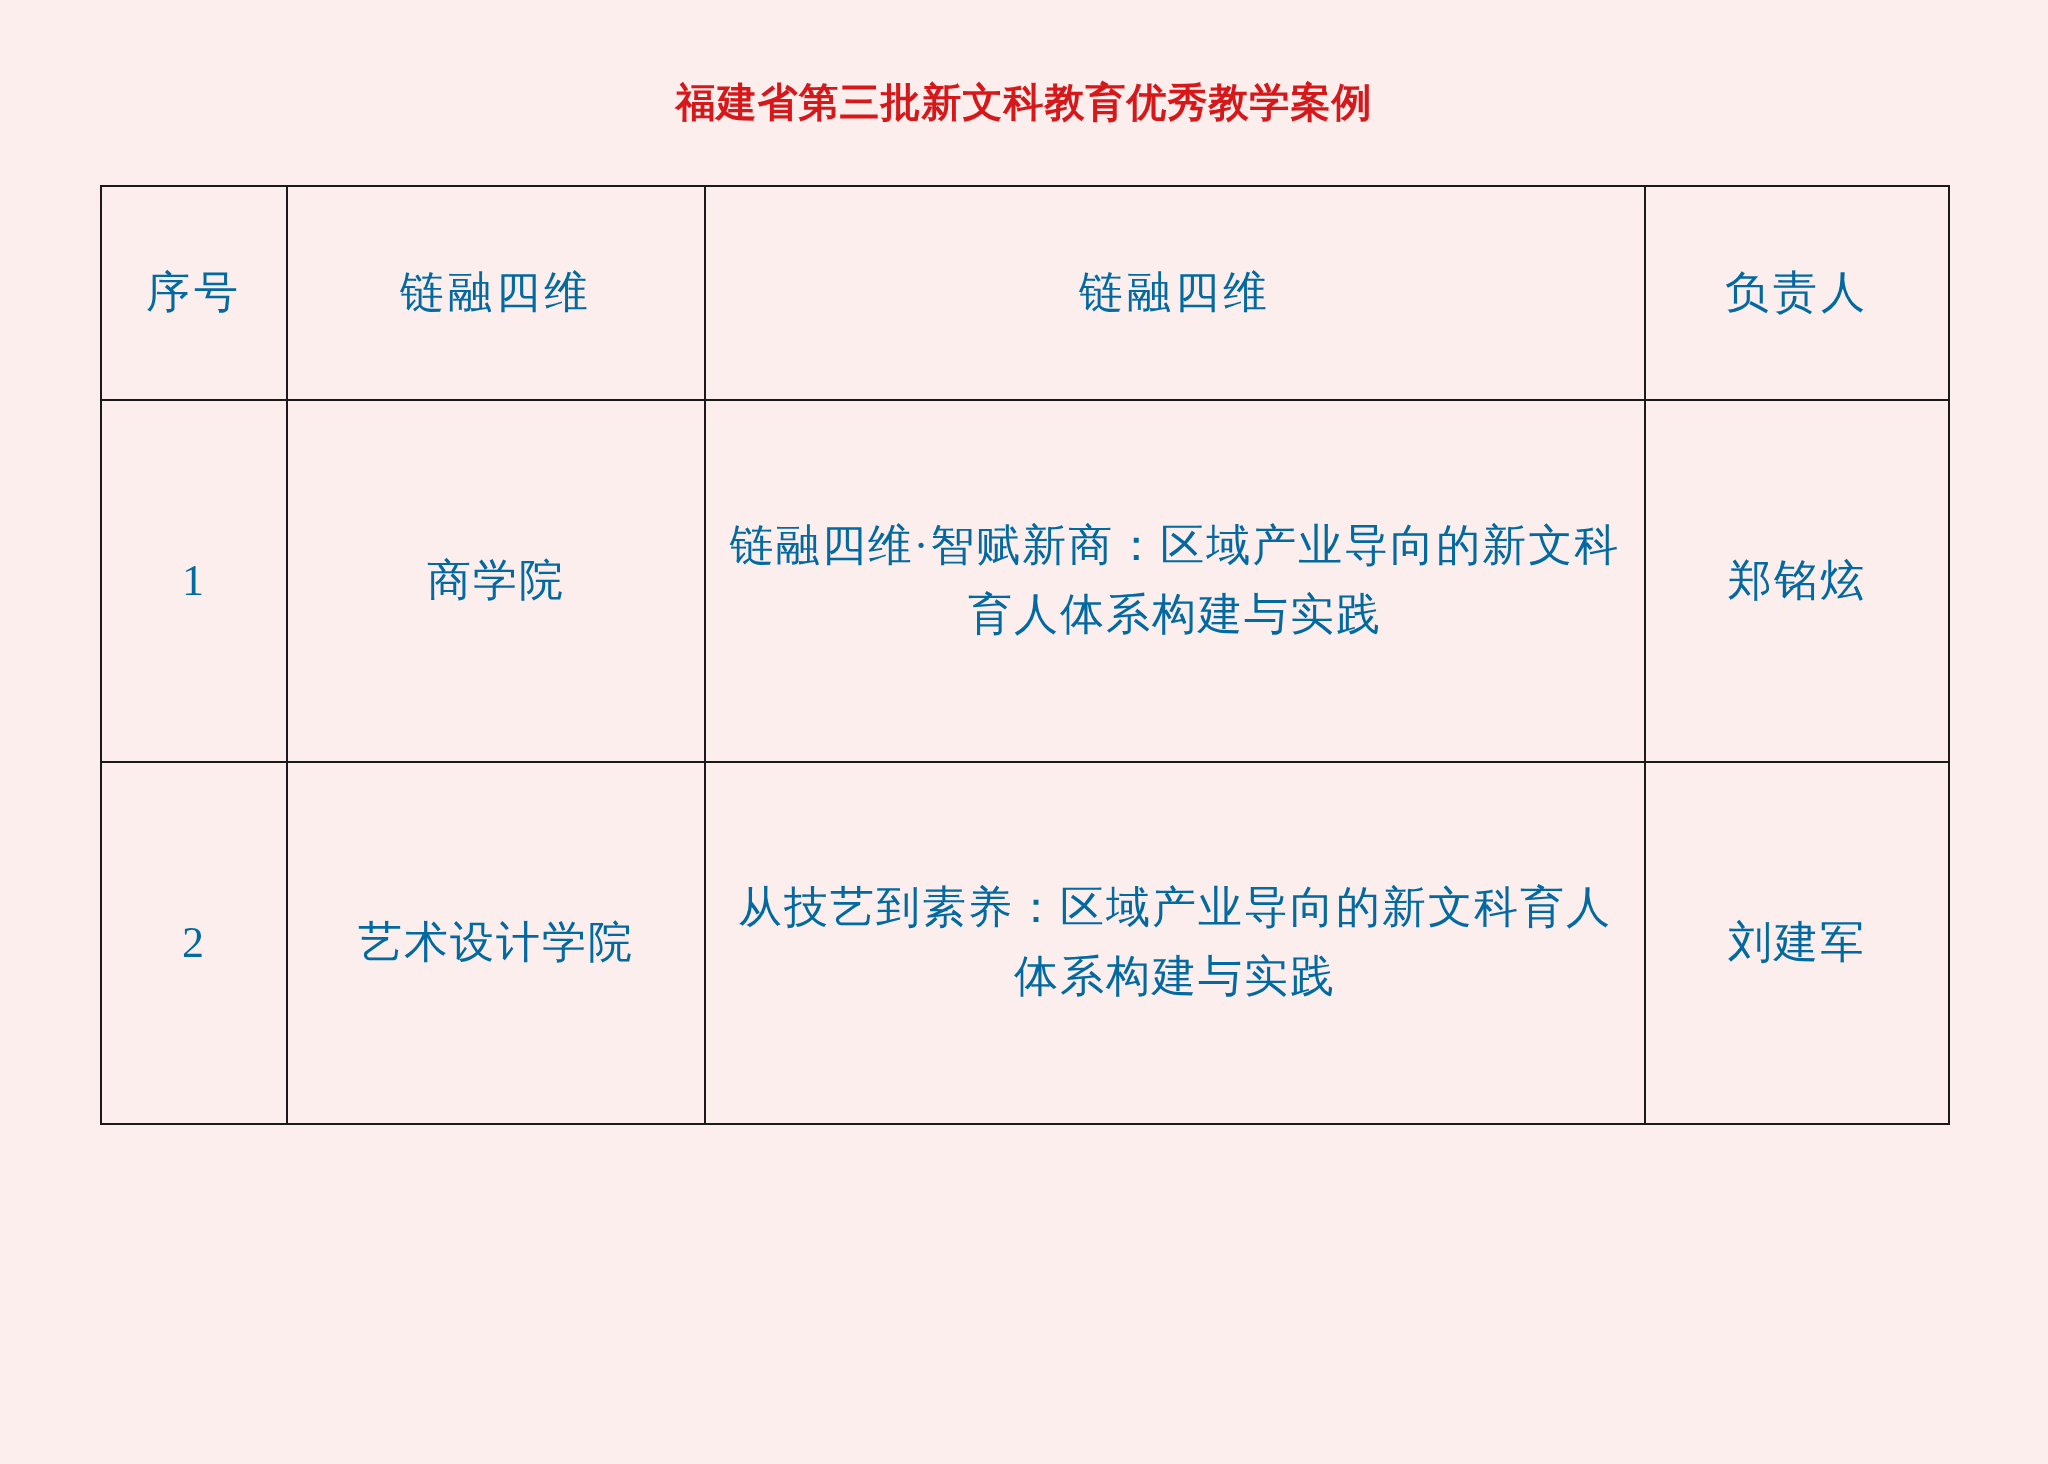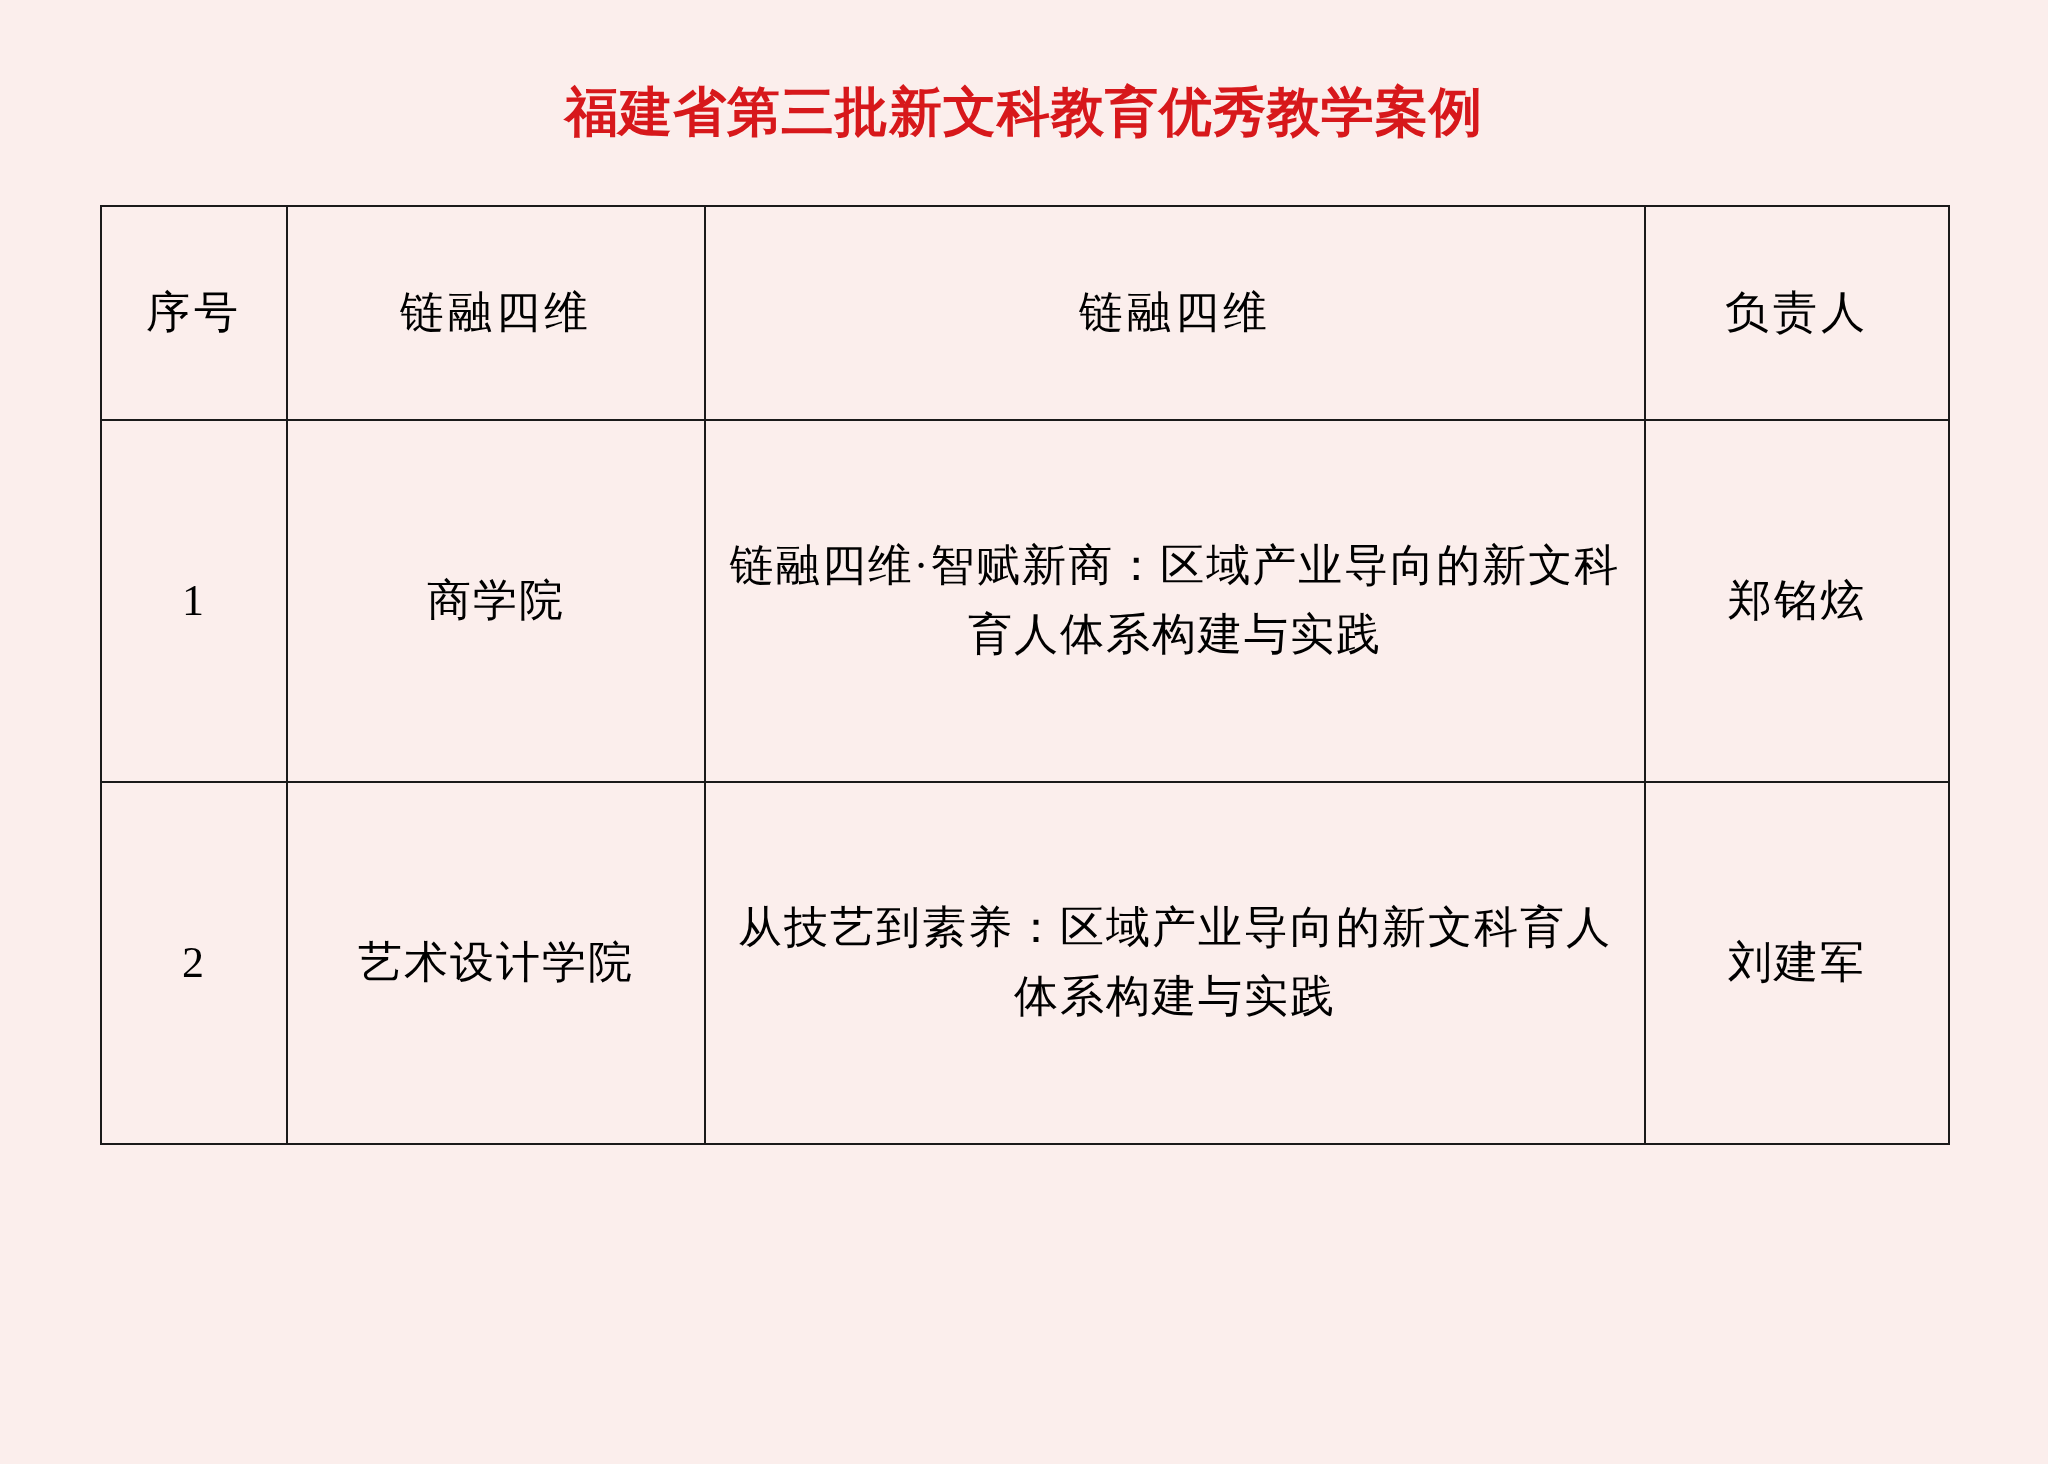--- a/index.html
+++ b/index.html
@@ -21,41 +21,41 @@
     background: #fbeeec;
   }
   .title-block {
     padding-top: 72px;
     text-align: center;
   }
   .title-line {
     color: #d7181b;
     font-family: "DejaVu Sans", "Liberation Sans", sans-serif;
     font-weight: bold;
-    font-size: 53px;
+    font-size: 40px;
     line-height: 1.52;
     letter-spacing: 1px;
     white-space: nowrap;
   }
   .table-wrap {
     margin: 52px auto 0 auto;
     width: 1848px;
   }
   table.list-table {
     width: 100%;
     border-collapse: collapse;
     table-layout: fixed;
     background: transparent;
   }
   table.list-table th,
   table.list-table td {
     border: 2px solid #1a1a1a;
     text-align: center;
     vertical-align: middle;
-    color: #000000;
+    color: #0369a1;
     font-family: "Liberation Serif", "DejaVu Serif", serif;
     padding: 0 14px;
   }
   table.list-table th {
     height: 212px;
     font-size: 44px;
     font-weight: normal;
     letter-spacing: 4px;
   }
   table.list-table td {

